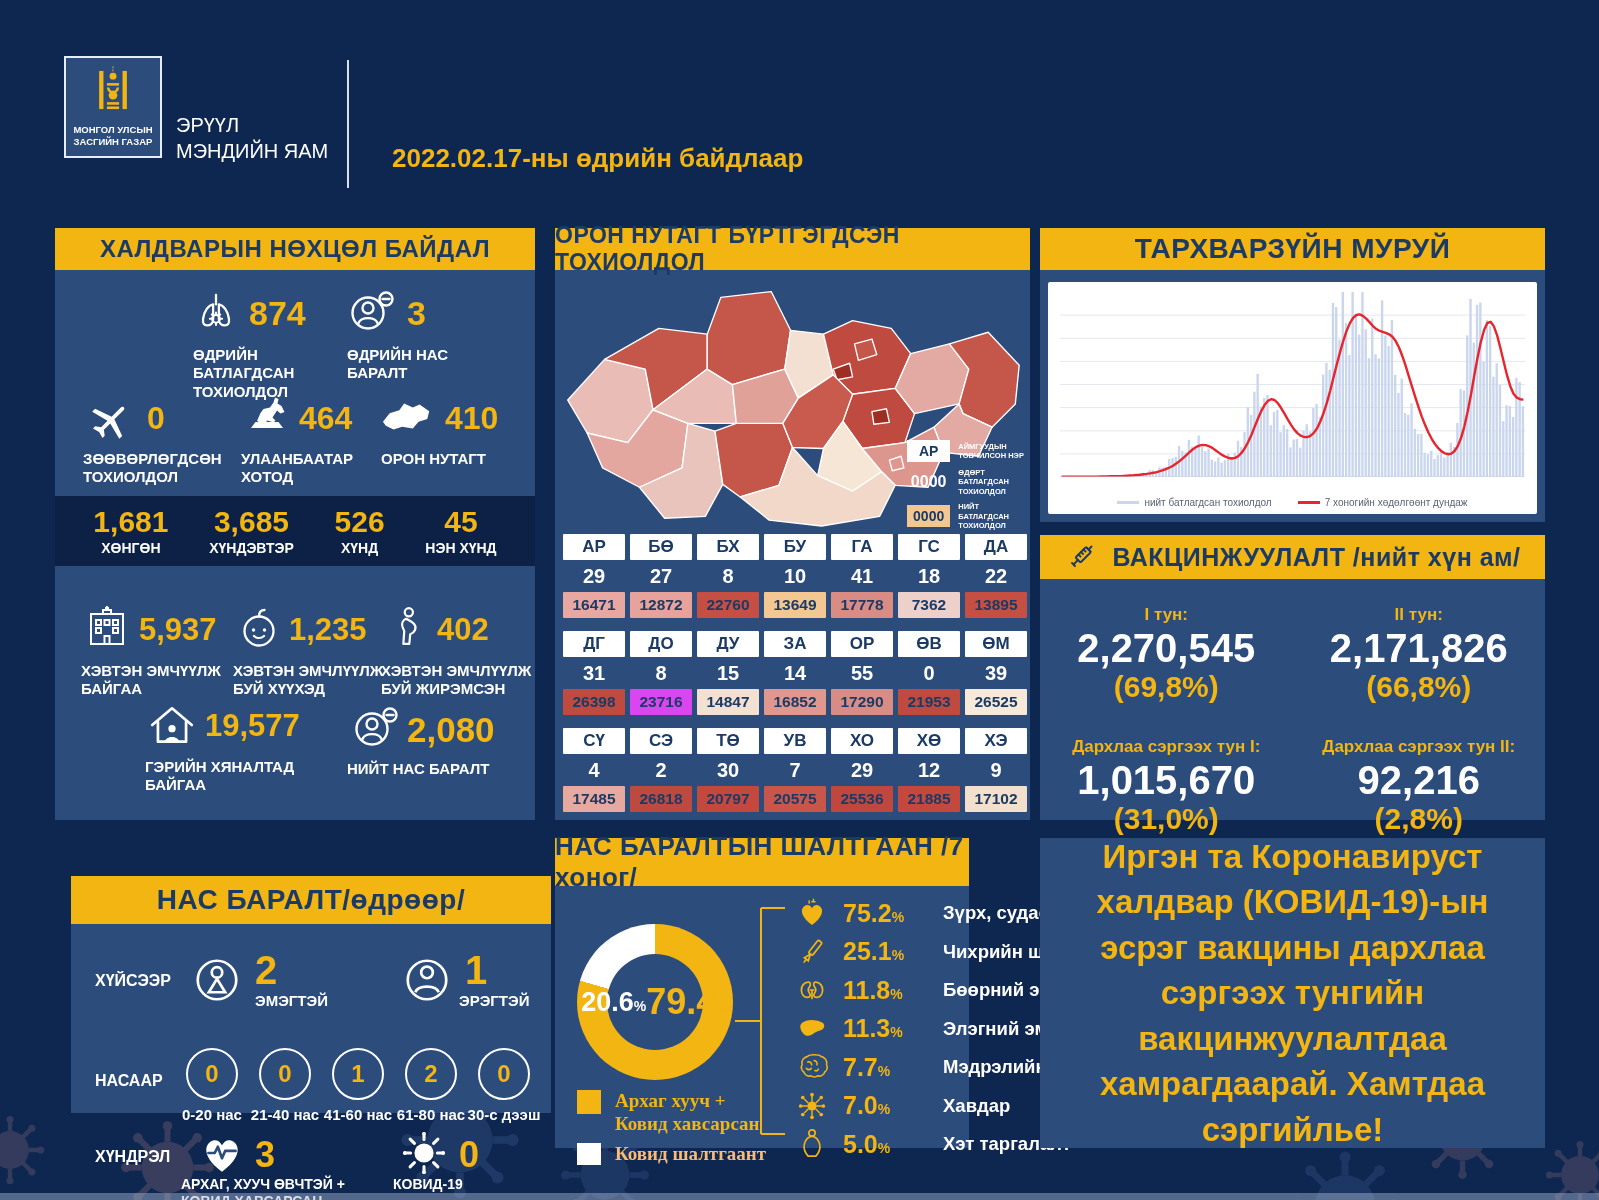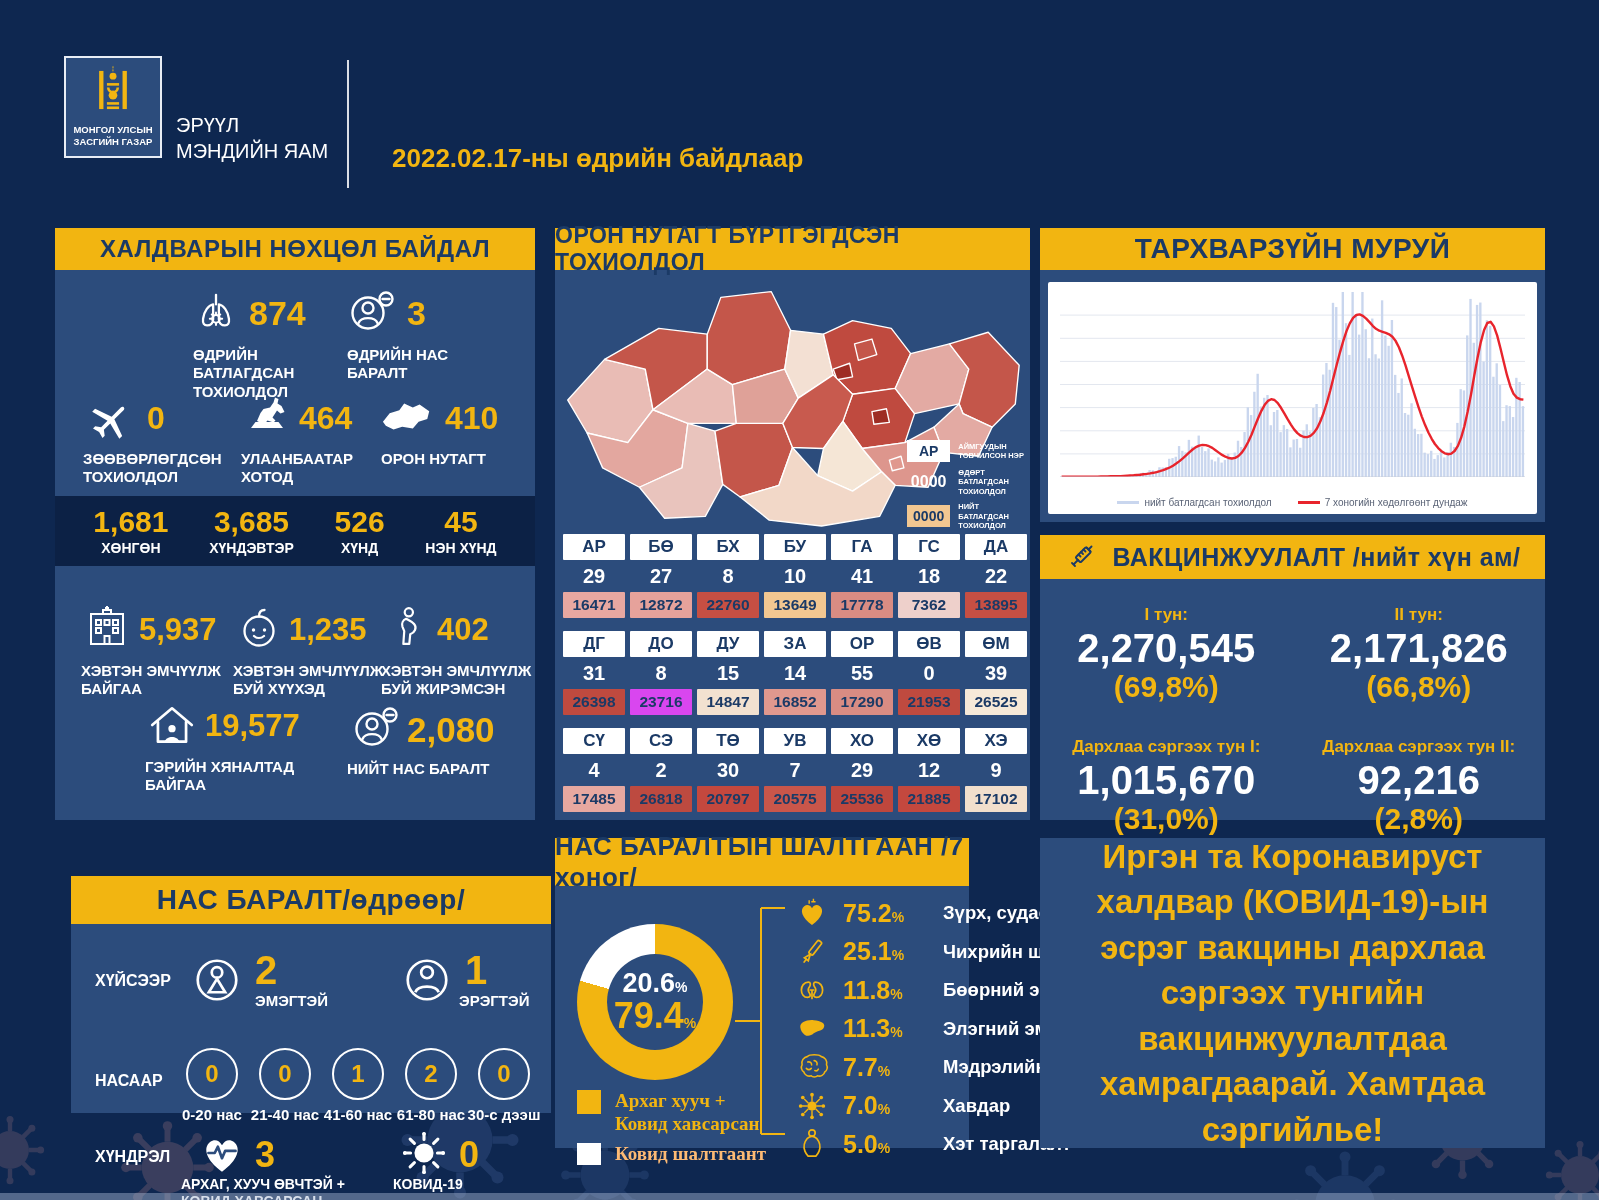--- a/index.html
+++ b/index.html
@@ -58,21 +58,21 @@
   .age-lab{color:#fff;font-weight:bold;font-size:15px;margin-top:6px;line-height:1.15;}
   
   .cause-row{position:absolute;display:flex;align-items:center;gap:14px;height:34px;}
   .c-ic{width:34px;height:34px;color:var(--yellow);flex:0 0 34px;}
   .c-ic svg{width:100%;height:100%;}
   .c-pct{color:var(--yellow);font-weight:bold;font-size:25px;width:86px;}
   .c-pct i{font-style:normal;font-size:14px;}
   .c-lab{color:#fff;font-weight:bold;font-size:18.5px;white-space:nowrap;}
   #donut{position:absolute;left:22px;top:86px;width:156px;height:156px;border-radius:50%;}
   #donut-hole{position:absolute;left:30px;top:30px;width:96px;height:96px;border-radius:50%;background:var(--panel);
-              display:flex;flex-direction:column;align-items:center;justify-content:center;}
+              display:flex;flex-direction:row;align-items:center;justify-content:center;}
   .dn-top{color:#fff;font-weight:bold;font-size:27px;line-height:1;}
   .dn-top i,.dn-bot i{font-style:normal;font-size:14px;}
   .dn-bot{color:var(--yellow);font-weight:bold;font-size:36px;line-height:1.05;}
   .leg-row{position:absolute;display:flex;gap:14px;align-items:flex-start;font-family:Liberation Serif, serif;}
   .leg-sq{width:24px;height:24px;flex:0 0 24px;}
   .leg-t{font-weight:bold;font-size:19px;line-height:1.2;}
   
   #message-box{position:absolute;left:1040px;top:838px;width:505px;height:310px;background:var(--panel);
                display:flex;align-items:center;justify-content:center;padding:24px 30px;}
   #message-box div{color:var(--yellow);font-weight:bold;font-size:33px;line-height:1.38;text-align:center;}

